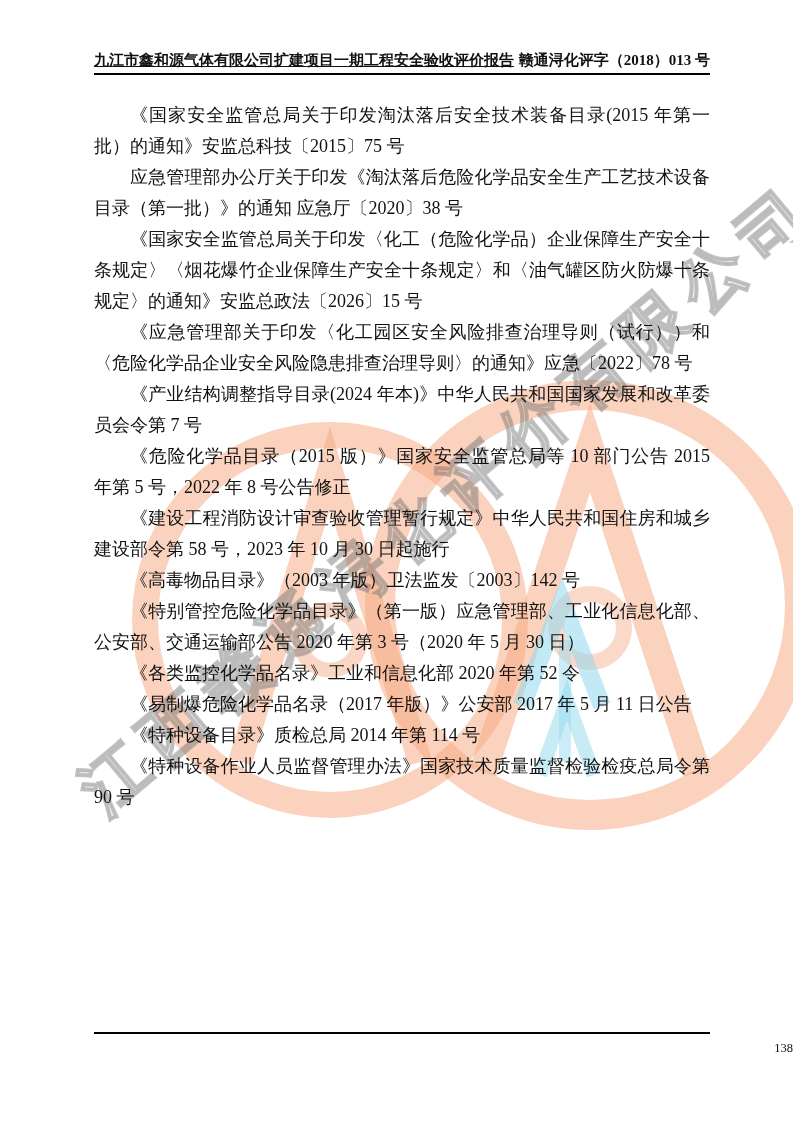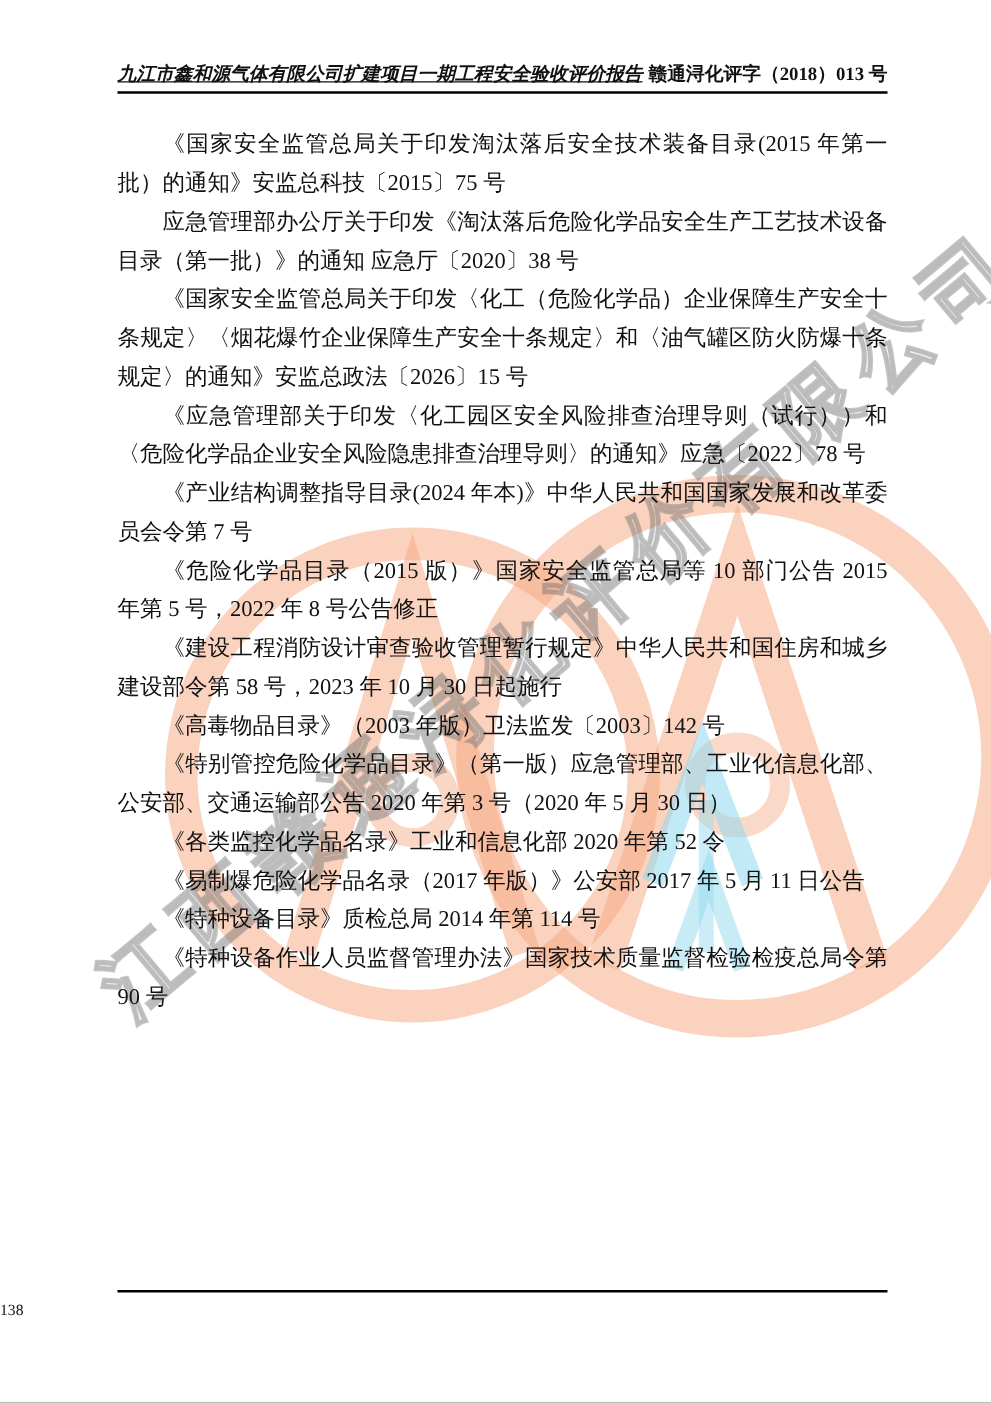--- a/index.html
+++ b/index.html
@@ -14,39 +14,39 @@
   }
 
   
   .header {
     position:absolute; left:94px; right:83px; top:50px;
     display:flex; justify-content:space-between; align-items:flex-end;
     border-bottom:2px solid #000; padding-bottom:3px;
     font-size:15px; font-weight:bold; line-height:20px;
     z-index:3;
   }
-  .header .left { text-decoration:underline;font-style:italic; }
+  .header .left { text-decoration:underline; }
 
   
   .content {
     position:absolute; left:94px; width:616px; top:100px;
     font-size:18px; line-height:31px;
     text-align:justify; text-justify:inter-ideograph;
     z-index:2;
   }
   .content p { margin:0; text-indent:2em; }
 
   
   .footer-line {
     position:absolute; left:94px; right:83px; top:1032px;
     border-top:2px solid #000; z-index:3;
   }
   .page-number {
     position:absolute; top:1041px; left:0; right:0;
-    text-align:left; font-size:12.5px; z-index:3;
+    text-align:right; font-size:12.5px; z-index:3;
   }
 
   
   .watermark {
     position:absolute; inset:0; z-index:1; overflow:hidden;
     pointer-events:none;
   }
   .wm-text {
     position:absolute; left:90px; top:755px;
     transform:rotate(-40deg); transform-origin:left center;

